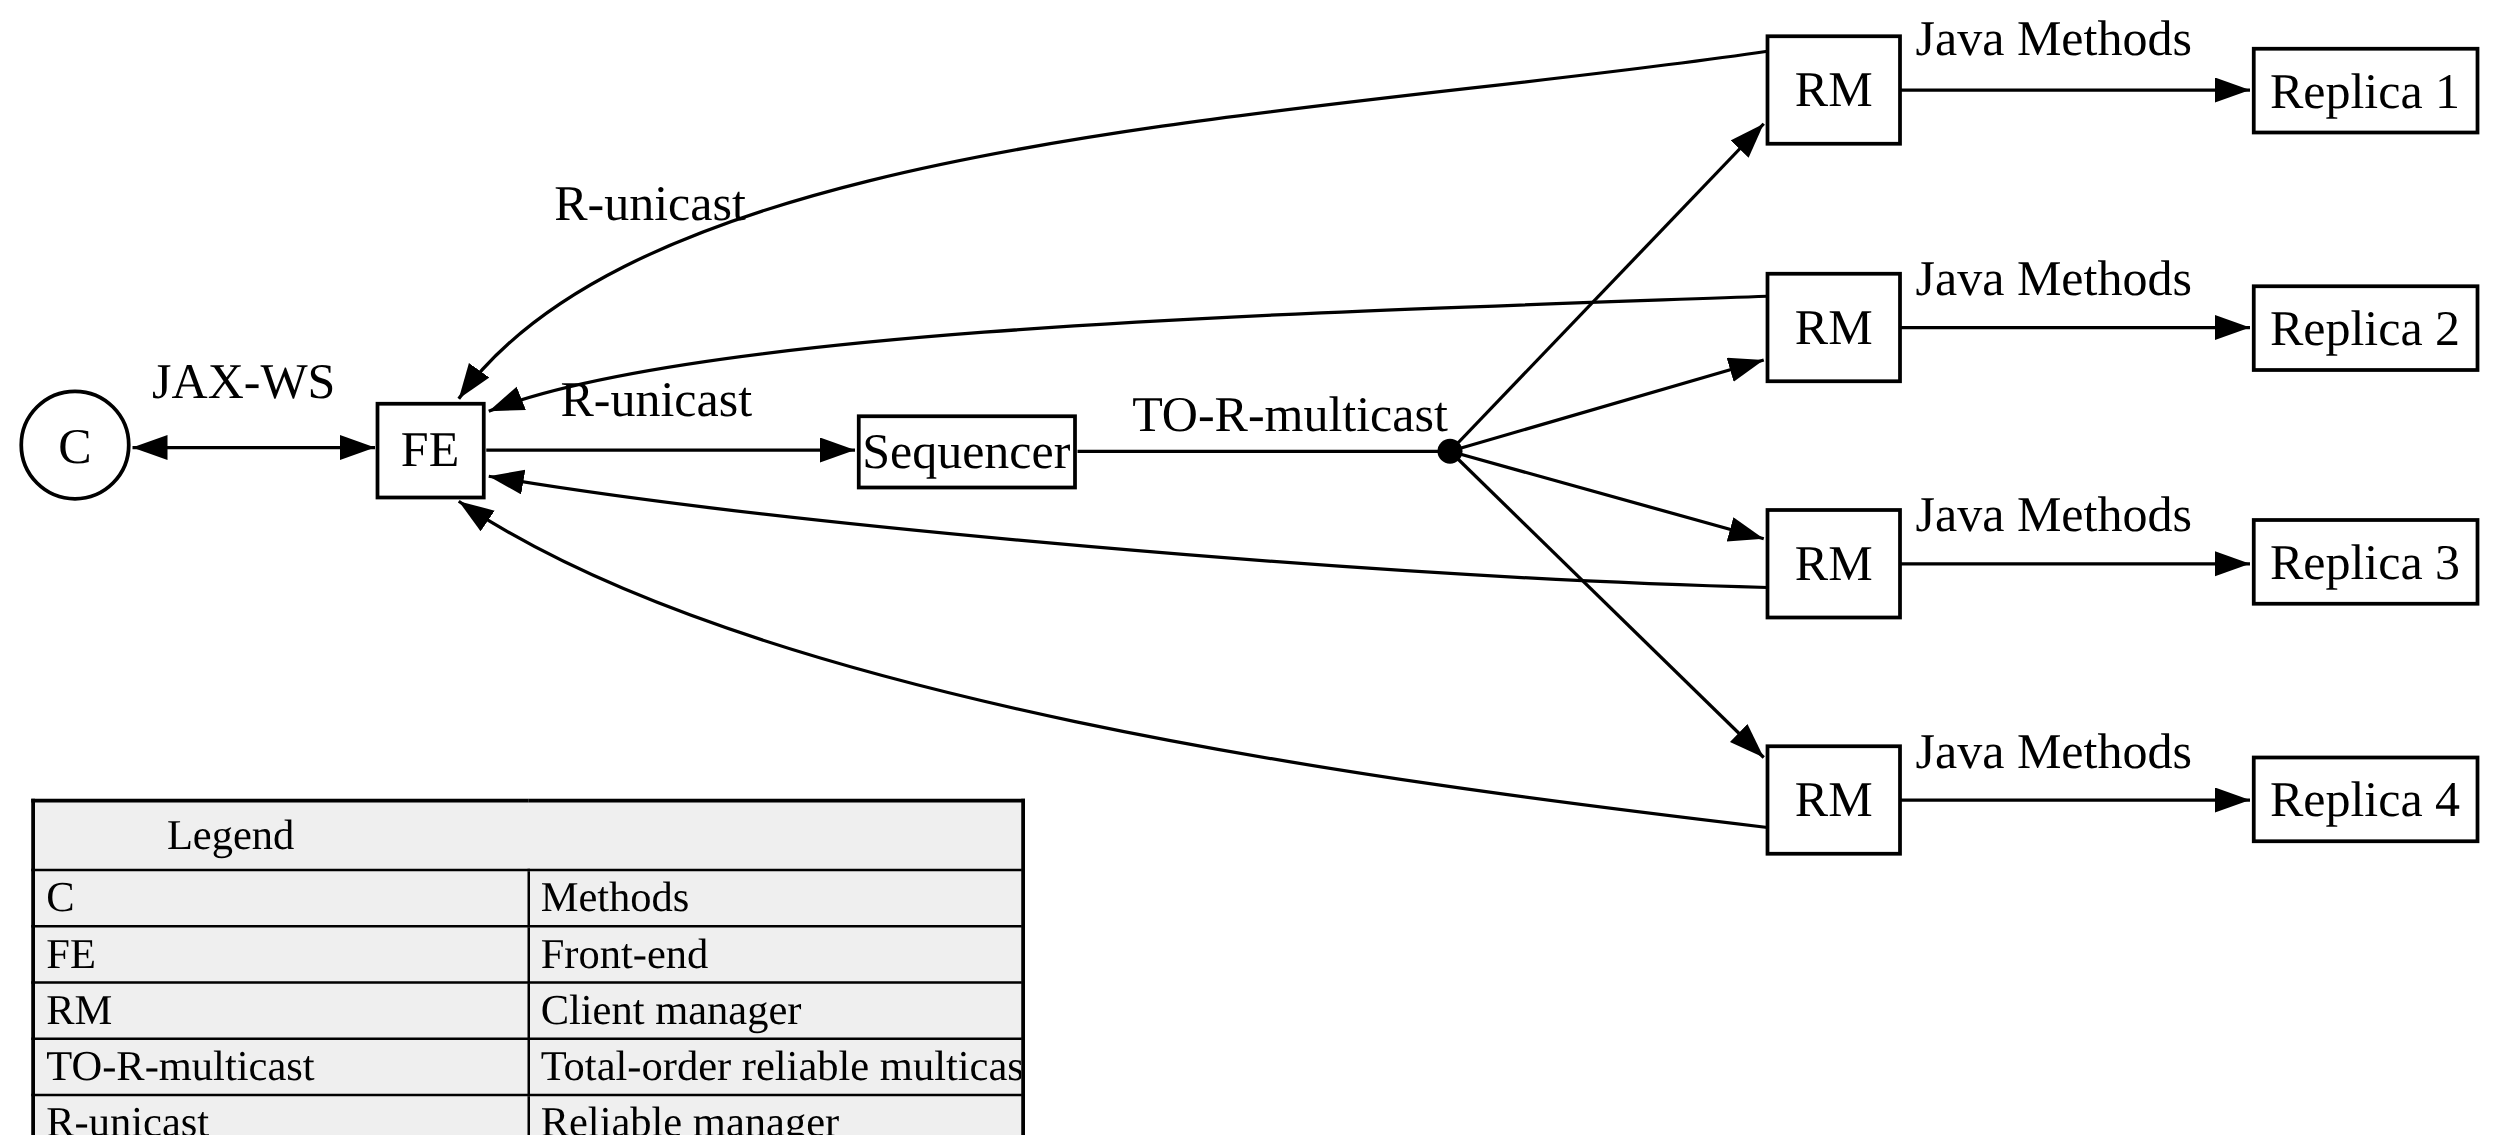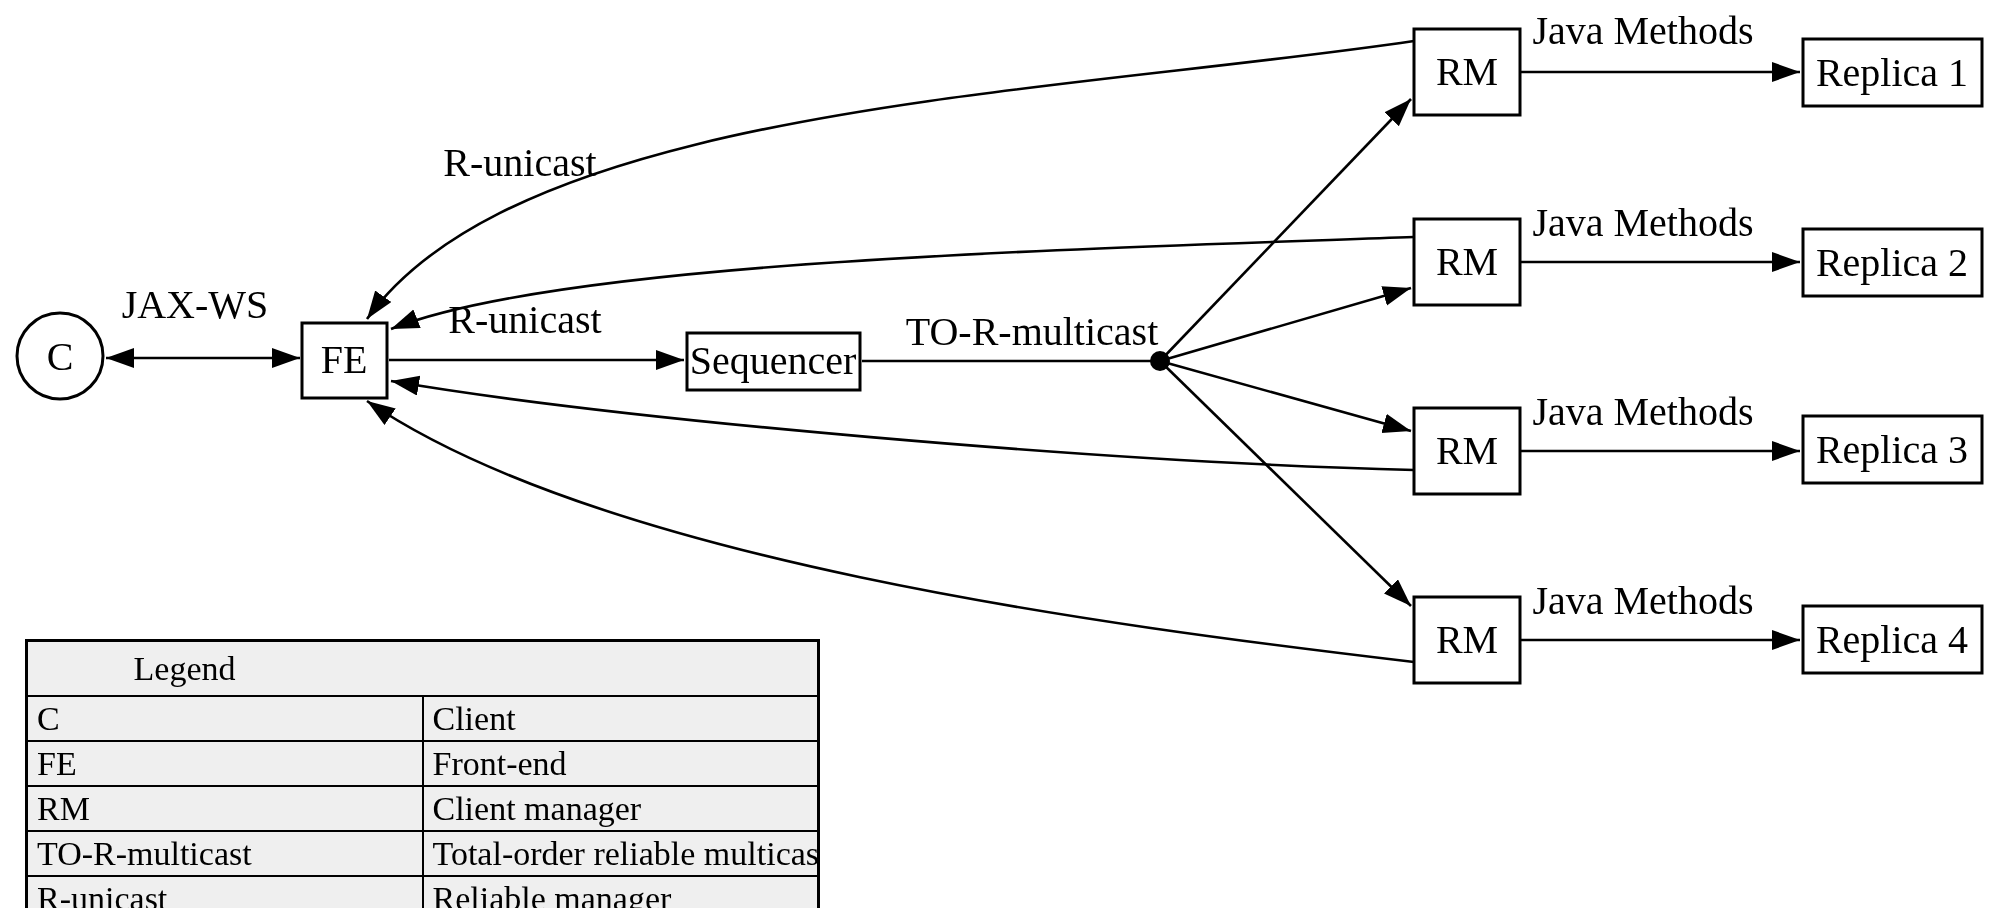--- a/index.html
+++ b/index.html
@@ -127,21 +127,21 @@
 
   <table class="legend">
     <tbody>
       <tr class="hdr">
         <td colspan="2">
           <div class="legend-title-wrap">Legend</div>
         </td>
       </tr>
       <tr class="row">
         <td class="col-term">C</td>
-        <td class="col-def">Client</td>
+        <td class="col-def">Methods</td>
       </tr>
       <tr class="row">
         <td class="col-term">FE</td>
         <td class="col-def">Front-end</td>
       </tr>
       <tr class="row">
         <td class="col-term">RM</td>
         <td class="col-def">Client manager</td>
       </tr>
       <tr class="row">

